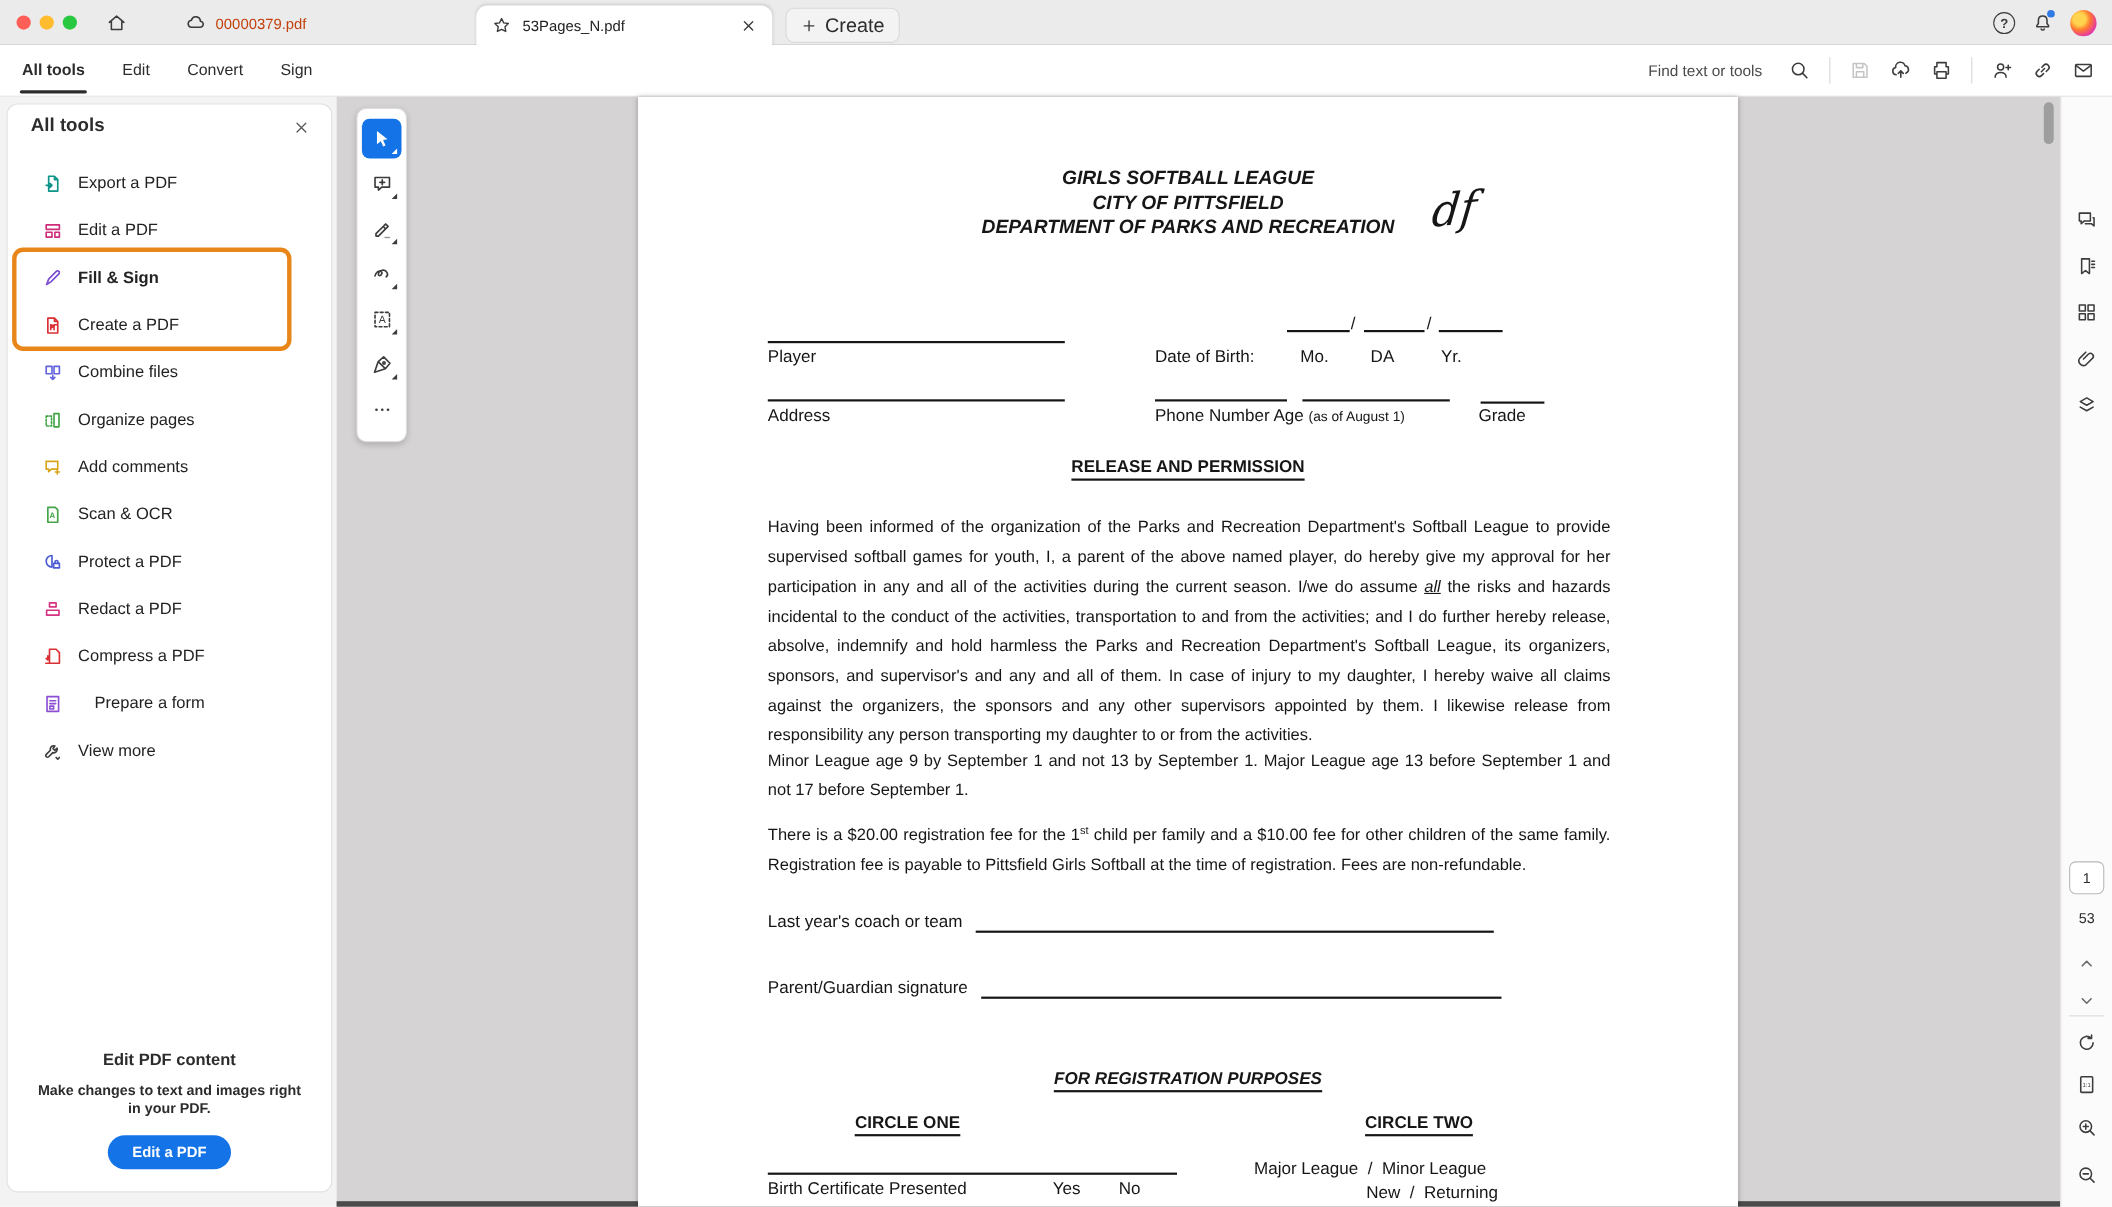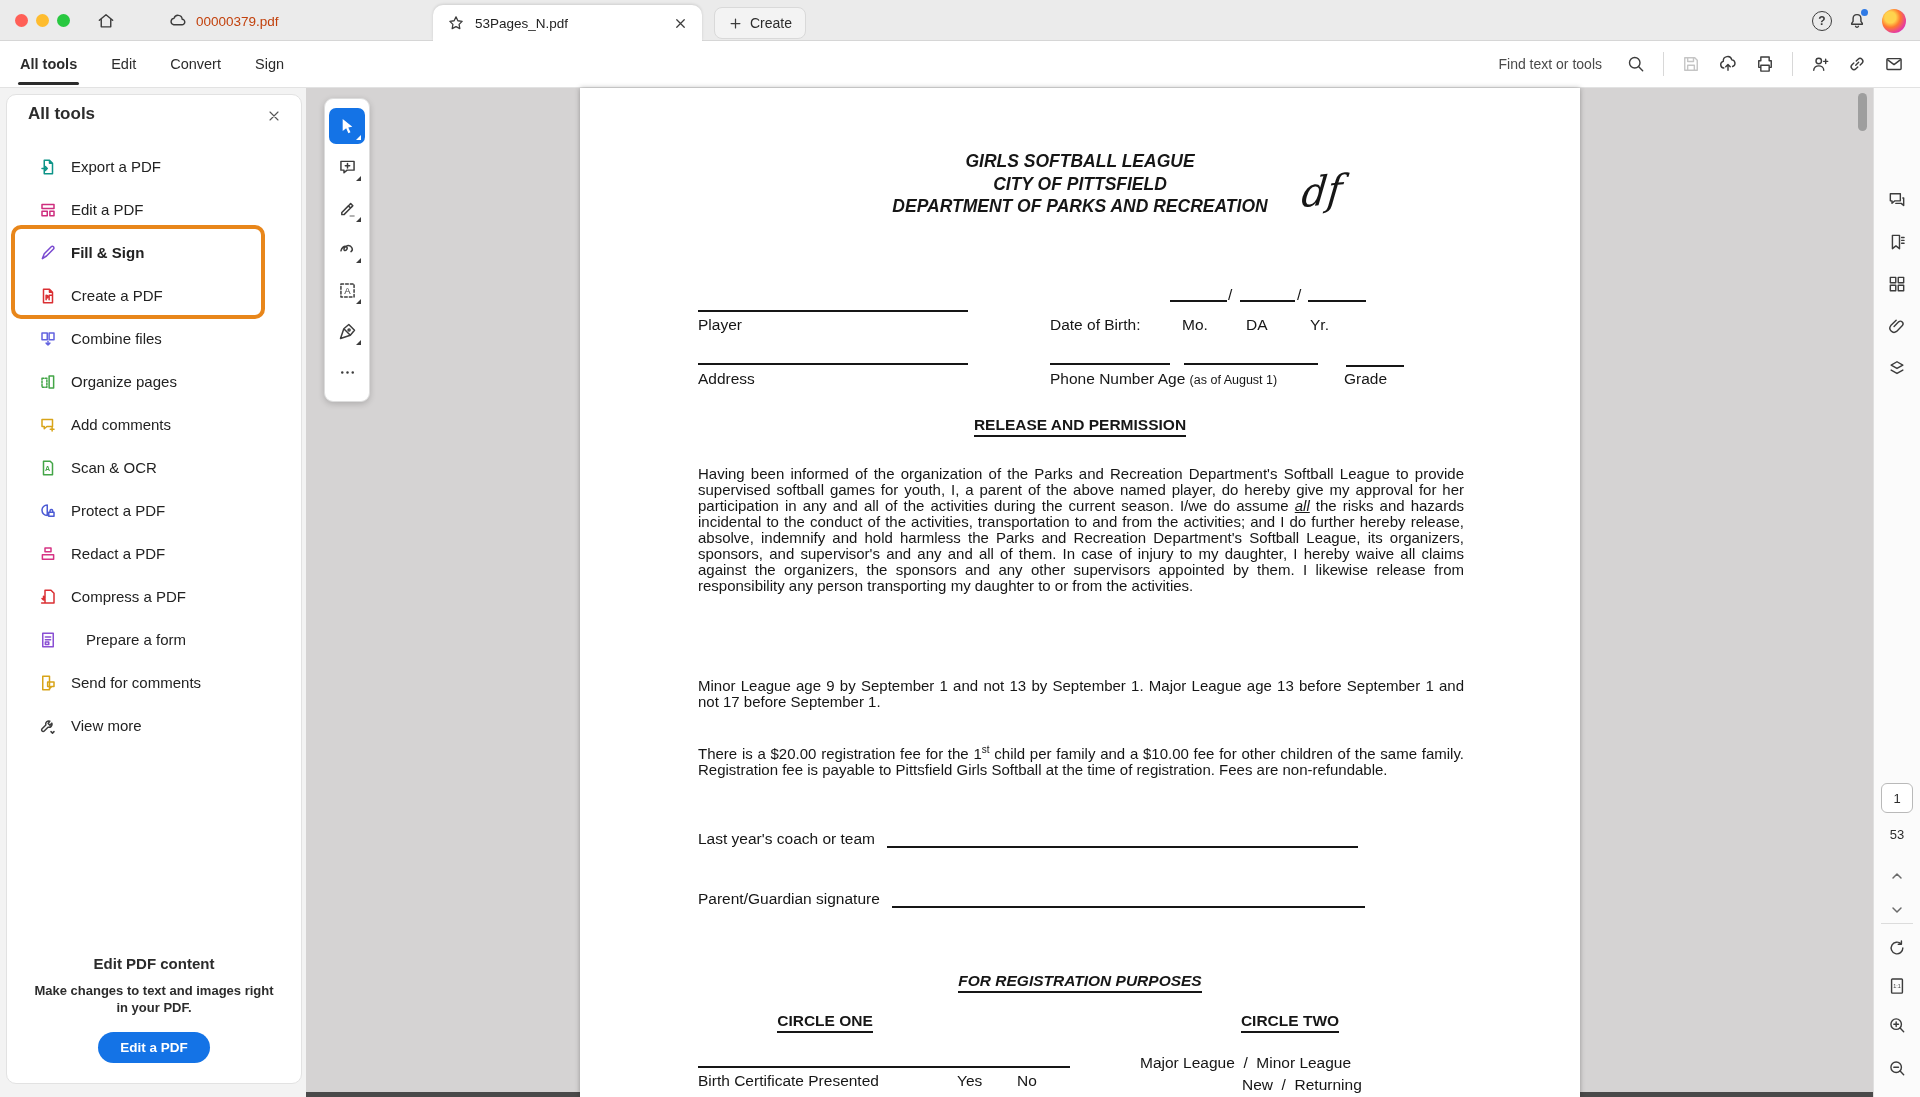--- a/index.html
+++ b/index.html
@@ -17,21 +17,21 @@
   .tb-btn { position:absolute; top:8px; display:flex; align-items:center; gap:8px;
     color:#3a3a3a; font-size:13.5px; height:26px; }
   .home-btn { left:96px; }
   .doc-tab { left:168px; color:#c2410c; }
   .active-tab { position:absolute; left:433px; top:5px; width:269px; height:36px;
     background:#fff; border-radius:10px 10px 0 0; box-shadow:0 -1px 3px rgba(0,0,0,.12);
     display:flex; align-items:center; padding:0 14px; gap:10px; }
   .active-tab .title { flex:1; font-size:13.5px; color:#222; white-space:nowrap; }
   .create-btn { position:absolute; left:714px; top:7px; height:32px; padding:0 13px;
     background:#f3f3f3; border:1px solid #d9d9d9; border-radius:8px;
-    display:flex; align-items:center; gap:7px; font-size:14px; color:#2c2c2c; }
+    display:flex; align-items:center; gap:7px; font-size:18px; color:#2c2c2c; }
   .top-right { position:absolute; right:14px; top:9px; display:flex; align-items:center; gap:15px; }
   .help-ic { width:20px; height:20px; border:1.7px solid #3c3c3c; border-radius:50%;
     display:flex; align-items:center; justify-content:center; font-size:12px; font-weight:bold; color:#3c3c3c; }
   .help-ic::after { content:"?"; }
   .bell-wrap { position:relative; }
   .bell-dot { position:absolute; right:-1px; top:-2px; width:7px; height:7px;
     border-radius:50%; background:#2f7ae5; }
   .avatar { width:24px; height:24px; border-radius:50%;
     background:radial-gradient(circle at 35% 35%, #ffd34d 0 25%, #ff7a2f 45%, #e63ba0 72%, #b63af0 100%); }
 
@@ -97,21 +97,21 @@
   .doc-title { left:0; top:62px; width:100%; text-align:center;
     font-size:17.5px; font-weight:bold; font-style:italic; line-height:22.5px; }
   .df-mark { left:722px; top:80px; font-family:"DejaVu Serif", serif; font-style:italic;
     font-size:40px; transform:rotate(-6deg) skewX(-12deg); }
   .ul { height:18px; border-bottom:2px solid #161616; }
   .lb { font-size:15.5px; white-space:pre; }
   .lb .small { font-size:12.5px; }
   .center-head { left:0; width:100%; text-align:center; font-size:15.5px; font-weight:bold; }
   .center-head span { display:inline-block; border-bottom:2px solid #161616; padding-bottom:1px; }
   .center-head.it { font-style:italic; }
-  .para { left:118px; width:766px; text-align:justify; font-size:15px; line-height:16px; }
+  .para { left:118px; width:766px; text-align:justify; font-size:15px; line-height:27px; }
   .emph { font-style:italic; text-decoration:underline; }
   .fillrow { display:flex; align-items:flex-end; height:26px; }
   .fillrow .lb-inl { font-size:15.5px; white-space:pre; }
   .fillrow .flexline { flex:1; border-bottom:2px solid #161616; margin-left:8px; height:20px; }
   sup { font-size:10px; vertical-align:super; }
 
   
   .rail-icons { position:absolute; left:0; top:100px; width:100%;
     display:flex; flex-direction:column; align-items:center; gap:18px; }
   .rail-btn { width:24px; height:24px; display:flex; align-items:center; justify-content:center; }
@@ -372,29 +372,20 @@
     <div class="tool-item" style="color: rgb(138, 79, 211); gap: 29px;">
       <span class="t-ic">
           <svg viewBox="0 0 24 24">
             <rect x="5" y="3" width="14" height="18"></rect>
             <path d="M8.5 8h7M8.5 11.5h7"></path>
             <rect x="8.5" y="14.5" width="4.5" height="3.5"></rect>
           </svg>
         </span>
       <span class="t-label" style="color:#222">Prepare a form</span>
     </div>
-    <div class="tool-item" style="color: rgb(216, 164, 25);">
-      <span class="t-ic">
-          <svg viewBox="0 0 24 24">
-            <path d="M5 3h9v18H5z"></path>
-            <path d="M11.5 10.5h8.5v6h-3l-2 2v-2h-3.5z"></path>
-          </svg>
-        </span>
-      <span class="t-label" style="color:#222">Send for comments</span>
-    </div>
     <div class="tool-item" style="color: rgb(62, 62, 62);">
       <span class="t-ic">
           <svg viewBox="0 0 24 24">
             <path d="M14.5 5.5a4.2 4.2 0 0 0-5.4 5.2l-5 5a2 2 0 1 0 2.9 2.9l5-5a4.2 4.2 0 0 0 5.2-5.4l-2.7 2.7-2.3-2.3zM16 19.5l2 2 2-2"></path>
           </svg>
         </span>
       <span class="t-label" style="color:#222">View more</span>
     </div>
   </div>
 

